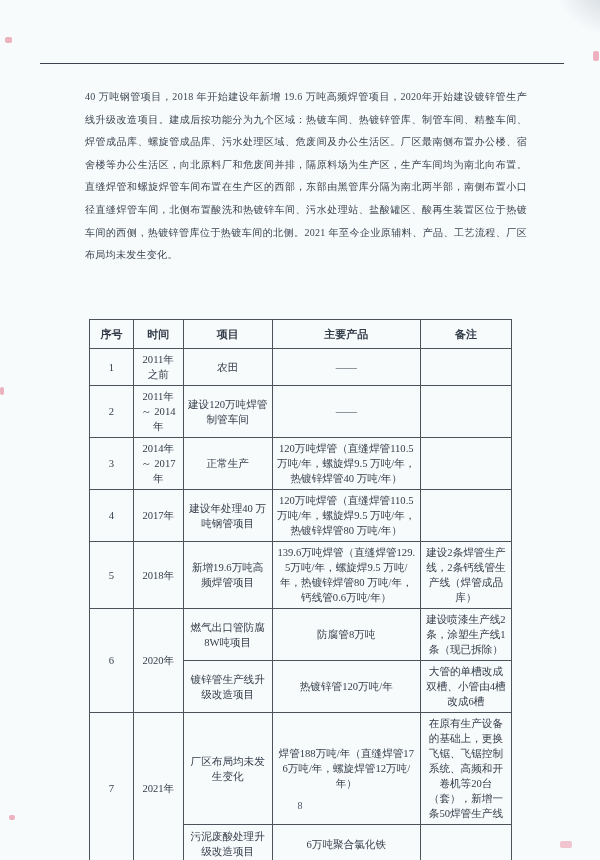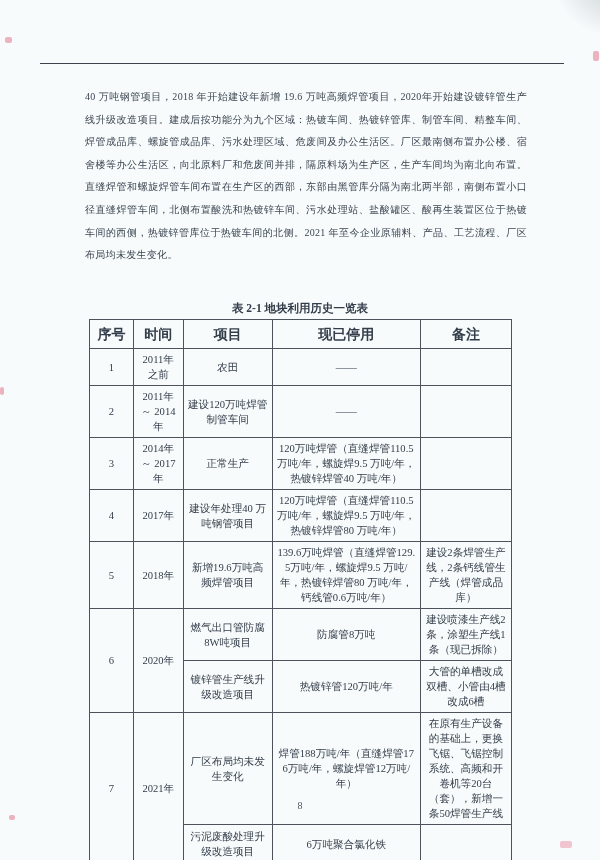--- a/index.html
+++ b/index.html
@@ -69,21 +69,21 @@
     border:1px solid #4d535b;
     text-align:center;
     vertical-align:middle;
     padding:3px 4px;
     line-height:15px;
     word-break:break-all;
   }
   table.doc-table th{
     font-weight:bold;
     height:22px;
-    font-size:14px;
+    font-size:11px;
     margin-top:25px;
   }
   col.c-no{width:10.4%;}
   col.c-time{width:11.8%;}
   col.c-project{width:21.1%;}
   col.c-product{width:35.1%;}
   col.c-note{width:21.6%;}
   tr.r-short td{height:20px;}
   tr.r-mid td{height:32px;}
 
@@ -102,36 +102,35 @@
   <div class="scan-dot dot1"></div>
   <div class="scan-dot dot2"></div>
   <div class="scan-dot dot3"></div>
   <div class="scan-dot dot4"></div>
   <div class="scan-dot dot5"></div>
 
   <div class="header-rule"></div>
 
   <div class="body-text">40 万吨钢管项目，2018 年开始建设年新增 19.6 万吨高频焊管项目，2020年开始建设镀锌管生产线升级改造项目。建成后按功能分为九个区域：热镀车间、热镀锌管库、制管车间、精整车间、焊管成品库、螺旋管成品库、污水处理区域、危废间及办公生活区。厂区最南侧布置办公楼、宿舍楼等办公生活区，向北原料厂和危废间并排，隔原料场为生产区，生产车间均为南北向布置。直缝焊管和螺旋焊管车间布置在生产区的西部，东部由黑管库分隔为南北两半部，南侧布置小口径直缝焊管车间，北侧布置酸洗和热镀锌车间、污水处理站、盐酸罐区、酸再生装置区位于热镀车间的西侧，热镀锌管库位于热镀车间的北侧。2021 年至今企业原辅料、产品、工艺流程、厂区布局均未发生变化。</div>
 
-  <div class="table-caption">表 2-1  地块利用历史一览表</div>
 
   <table class="doc-table">
     <colgroup>
       <col class="c-no">
         <col class="c-time">
         <col class="c-project">
         <col class="c-product">
         <col class="c-note">
     </colgroup>
     <thead>
       <tr>
         <th>序号</th>
         <th>时间</th>
         <th>项目</th>
-        <th>现已停用</th>
+        <th>主要产品</th>
         <th>备注</th>
       </tr>
     </thead>
     <tbody>
       <tr class="r-short">
         <td>1</td>
         <td>2011年之前</td>
         <td>农田</td>
         <td>——</td>
         <td></td>

